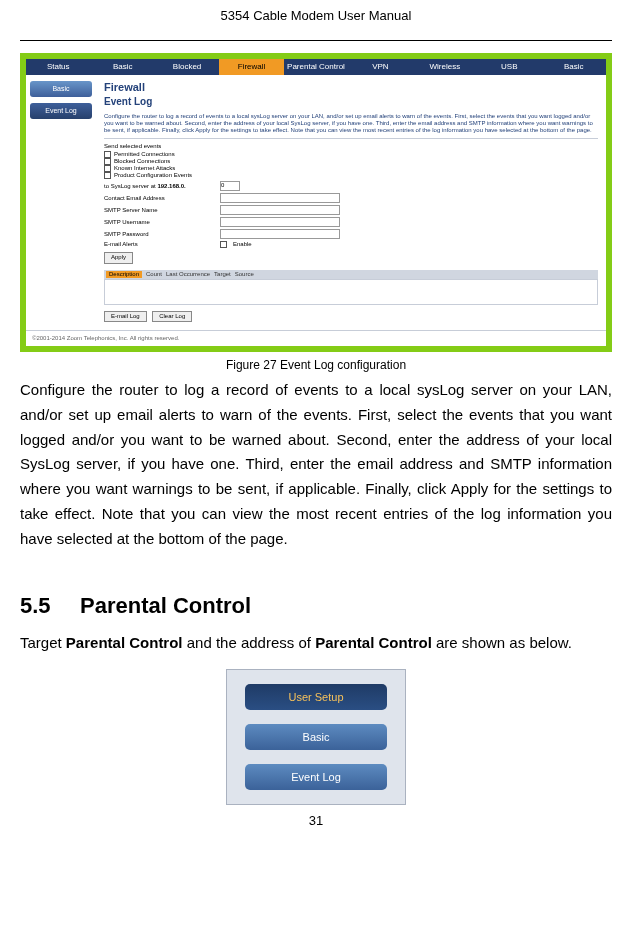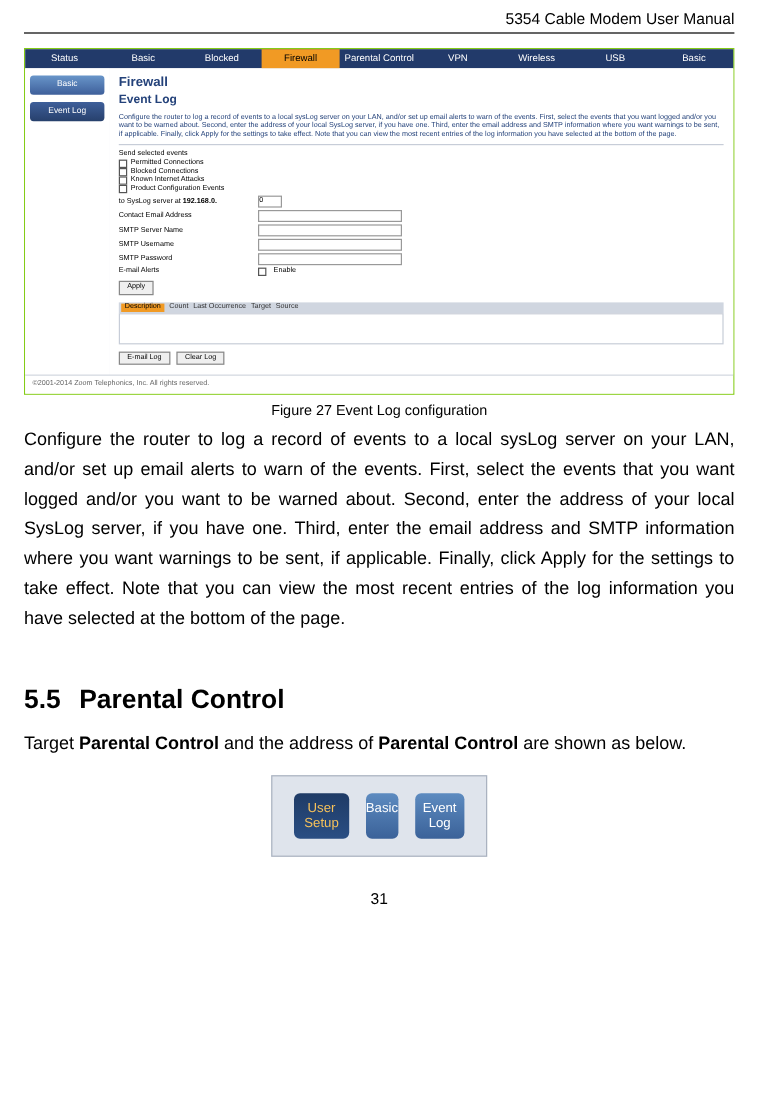--- a/index.html
+++ b/index.html
@@ -6,30 +6,30 @@
     body {
       width: 632px;
       margin: 0 auto;
       font-family: Arial, sans-serif;
       font-size: 14px;
       color: #000;
       background: #fff;
       padding: 8px 20px;
     }
     .doc-header {
-      text-align: right;
+      text-align: center;
       font-size: 13px;
-      padding-bottom: 4px;
+      padding-bottom: 17px;
       border-bottom: 1px solid #000;
     }
 
     
     .router-shot {
       width: 100%;
-      border: 1px solid #84cc16;
+      border: 6px solid #84cc16;
       margin-top: 12px;
       background: #fff;
       font-size: 9px;
       line-height: 1.2;
       color: #000;
     }
     .router-tabs {
       display: flex;
       background: #223a6a;
       color: #fff;
@@ -127,61 +127,61 @@
       font-size: 15px;
       line-height: 1.65;
       text-align: justify;
     }
 
     .sec-head {
       margin-top: 42px;
       font-size: 22px;
       font-weight: bold;
       display: flex;
-      gap: 6px;
+      gap: 20px;
     }
     .sec-head .num { min-width: 40px; }
 
     .para2 {
       margin-top: 12px;
       font-size: 15px;
       line-height: 1.6;
       text-align: justify;
     }
 
     
     .submenu-box {
       width: 180px;
       margin: 14px auto 0 auto;
       background: #dfe4ec;
       border: 1px solid #aab2c0;
       padding: 14px 18px;
       display: flex;
-      flex-direction: row;
+      flex-direction: column;
       gap: 14px;
     }
     .sub-btn {
       border-radius: 5px;
       text-align: center;
       padding: 7px 0;
       font-size: 11px;
       color: #fff;
     }
     .sub-btn.hi {
       background: linear-gradient(#1f3b66, #2a4e83);
       color: #f6c15a;
     }
     .sub-btn.lo {
       background: linear-gradient(#5d8bc0, #3b6299);
     }
 
     .page-no {
       text-align: center;
       font-size: 13px;
-      margin-top: 27px;
+      margin-top: 8px;
     }
   </style>
 </head>
 <body>
 
 <div class="doc-header">5354 Cable Modem User Manual</div>
 
 <div class="router-shot">
 
   <div class="router-tabs" id="router-tabs">

